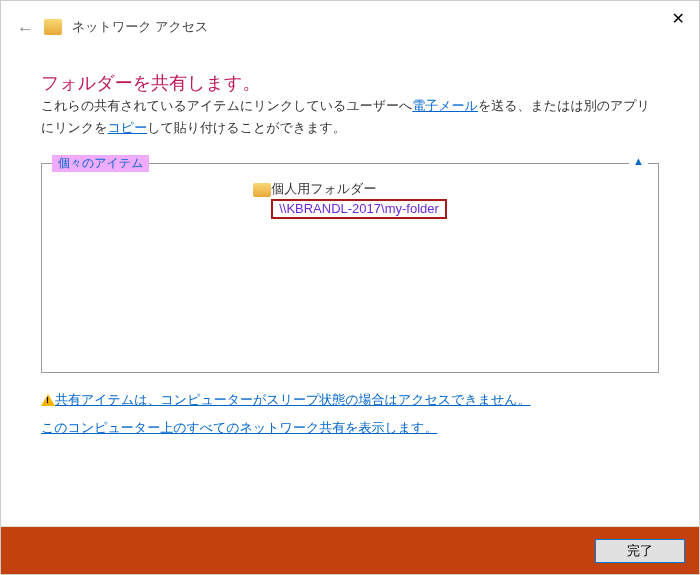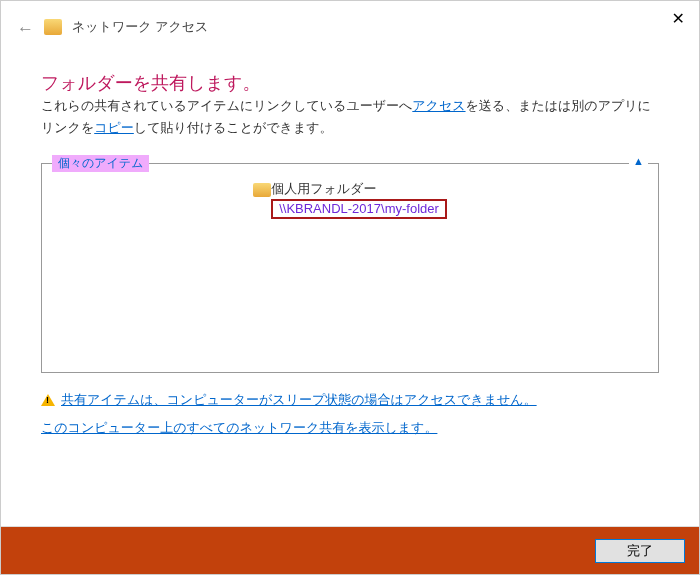--- a/index.html
+++ b/index.html
@@ -117,21 +117,20 @@
       font-size: 13px;
       color: #6d28d9;
       border: 2px solid #a91919;
       padding: 0 6px 1px 6px;
       display: inline-block;
       margin-top: 1px;
     }
     .notice-row {
       display: flex;
       align-items: center;
-      gap: 6px;
       margin-top: 18px;
     }
     .warning-icon {
       width: 0;
       height: 0;
       border-left: 7px solid transparent;
       border-right: 7px solid transparent;
       border-bottom: 12px solid #f7b500;
       position: relative;
     }
@@ -183,21 +182,21 @@
 <div class="header">
   <span class="back-arrow">←</span>
   <span class="header-icon"></span>
   <span class="header-title">ネットワーク アクセス</span>
 </div>
 
 <div class="content">
   <h1 class="main-title">フォルダーを共有します。</h1>
 
   <p class="description">
-    <span>これらの共有されているアイテムにリンクしているユーザーへ</span><a class="link">アクセス</a><span>を送る、またはは別のアプリにリンクを</span><a class="link">コピー</a><span>して貼り付けることができます。</span>
+    <span>これらの共有されているアイテムにリンクしているユーザーへ</span><a class="link">電子メール</a><span>を送る、またはは別のアプリにリンクを</span><a class="link">コピー</a><span>して貼り付けることができます。</span>
   </p>
 
   <div class="items-box">
     <span class="items-legend">個々のアイテム</span>
     <span class="collapse-arrow">▲</span>
     <div class="item-row">
       <span class="folder-icon"></span>
       <div class="item-texts">
         <span class="item-name">個人用フォルダー</span>
         <span class="item-path">\\KBRANDL-2017\my-folder</span>

